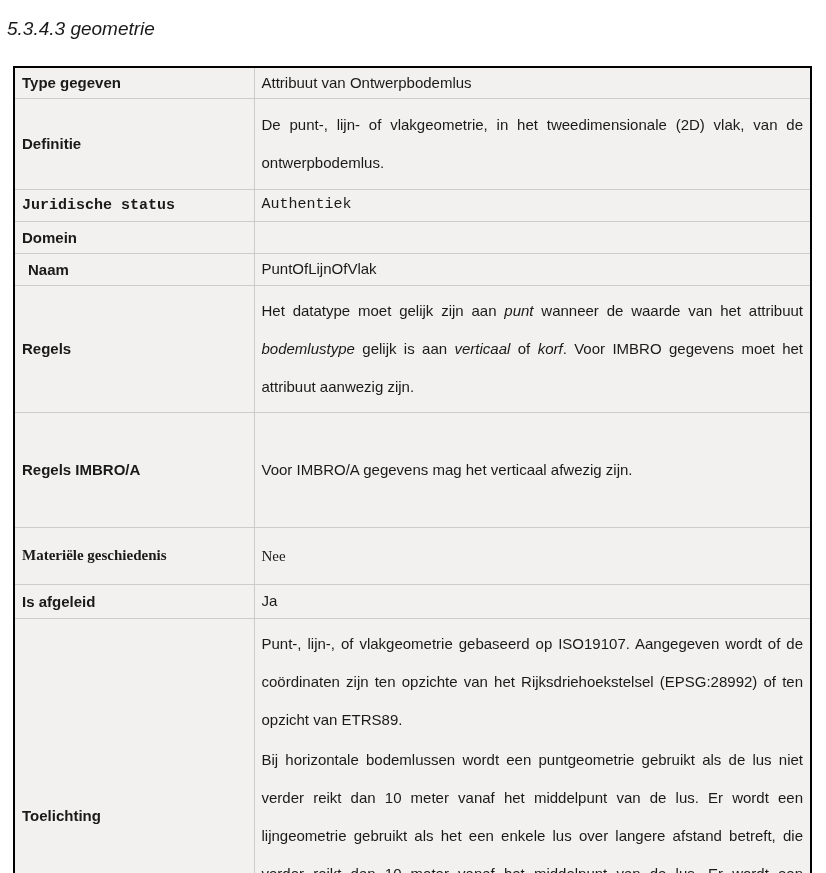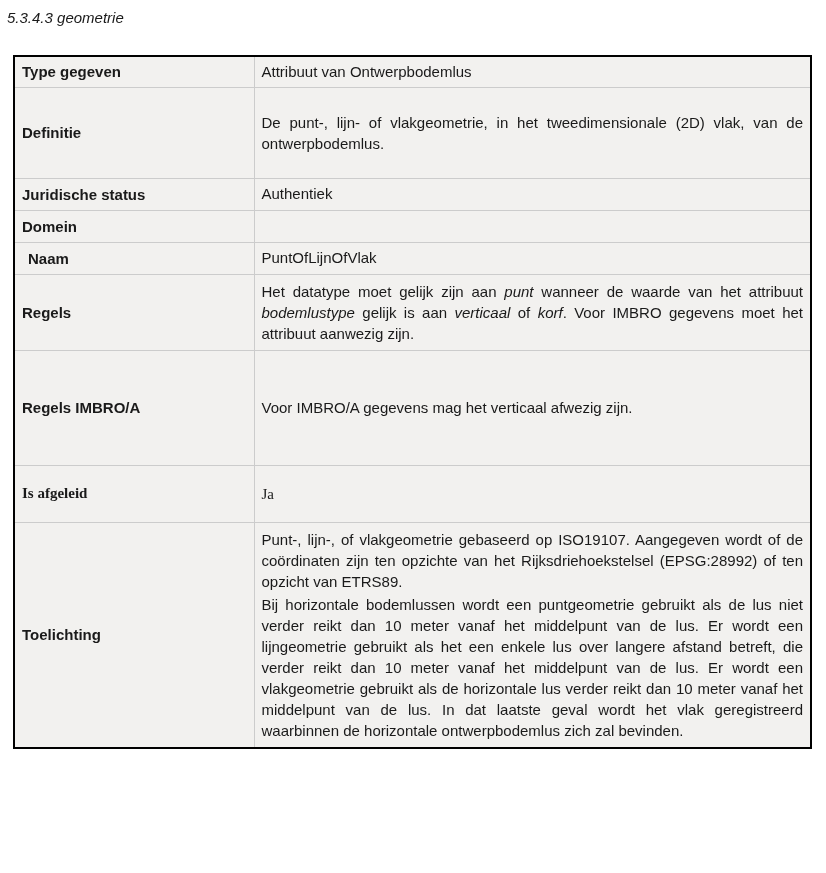--- a/index.html
+++ b/index.html
@@ -15,23 +15,23 @@
     width:826px;
     height:873px;
     background:var(--page-bg);
     font-family:"Liberation Sans",sans-serif;
     color:var(--text);
     overflow:hidden;
   }
   .heading{
     font-style:italic;
     font-weight:normal;
-    font-size:15px;
+    font-size:19px;
     line-height:18px;
-    margin:9px 0 0 7px;
+    margin:20px 0 0 7px;
   }
   table.spec-table{
     border-collapse:collapse;
     table-layout:fixed;
     width:799px;
     margin:28px 0 0 13px;
     border:2px solid var(--outer-border);
     background:var(--cell-bg);
   }
   col.label-col{width:240px;}
@@ -50,28 +50,28 @@
   }
   td.value-cell{
     padding:4px 7px;
     margin-left:33px;
   }
   td.value-cell p{
     margin:0;
     line-height:20px;
   }
   td.value-cell.spacious p{
-    line-height:21px;
+    line-height:38px;
     margin:2px 0;
     text-align:justify;
   }
   
   table.spec-table tr:nth-child(1){height:31px;}
   table.spec-table tr:nth-child(2){height:91px;}
-  table.spec-table tr:nth-child(3){height:32px;}
+  table.spec-table tr:nth-child(3){height:32px;font-family:Liberation Mono, monospace;}
   table.spec-table tr:nth-child(4){height:32px;}
   table.spec-table tr:nth-child(5){height:32px;padding-left:12px;}
   table.spec-table tr:nth-child(6){height:32px;}
   table.spec-table tr:nth-child(7){height:115px;}
   table.spec-table tr:nth-child(8){height:57px;font-family:Liberation Serif, serif;}
   table.spec-table tr:nth-child(9){height:34px;}
   table.spec-table tr:nth-child(10){height:34px;}
   table.spec-table tr:nth-child(11){height:295px;}
 </style>
 </head>
@@ -120,20 +120,26 @@
             <p><span>Het datatype moet gelijk zijn aan </span><i>punt</i><span> wanneer de waarde van het attribuut </span><i>bodemlustype</i><span> gelijk is aan </span><i>verticaal</i><span> of </span><i>korf</i><span>. Voor IMBRO gegevens moet het attribuut aanwezig zijn.</span></p>
           </td>
         </tr>
         <tr>
           <td class="label-cell">Regels IMBRO/A</td>
           <td class="value-cell spacious">
             <p><span>Voor IMBRO/A gegevens mag het verticaal afwezig zijn.</span></p>
           </td>
         </tr>
         <tr>
+          <td class="label-cell">Materiële geschiedenis</td>
+          <td class="value-cell">
+            <p><span>Nee</span></p>
+          </td>
+        </tr>
+        <tr>
           <td class="label-cell">Is afgeleid</td>
           <td class="value-cell">
             <p><span>Ja</span></p>
           </td>
         </tr>
         <tr>
           <td class="label-cell">Toelichting</td>
           <td class="value-cell spacious">
             <p><span>Punt-, lijn-, of vlakgeometrie gebaseerd op ISO19107. Aangegeven wordt of de coördinaten zijn ten opzichte van het Rijksdriehoekstelsel (EPSG:28992) of ten opzicht van ETRS89.</span></p>
             <p><span>Bij horizontale bodemlussen wordt een puntgeometrie gebruikt als de lus niet verder reikt dan 10 meter vanaf het middelpunt van de lus. Er wordt een lijngeometrie gebruikt als het een enkele lus over langere afstand betreft, die verder reikt dan 10 meter vanaf het middelpunt van de lus. Er wordt een vlakgeometrie gebruikt als de horizontale lus verder reikt dan 10 meter vanaf het middelpunt van de lus. In dat laatste geval wordt het vlak geregistreerd waarbinnen de horizontale ontwerpbodemlus zich zal bevinden.</span></p>

